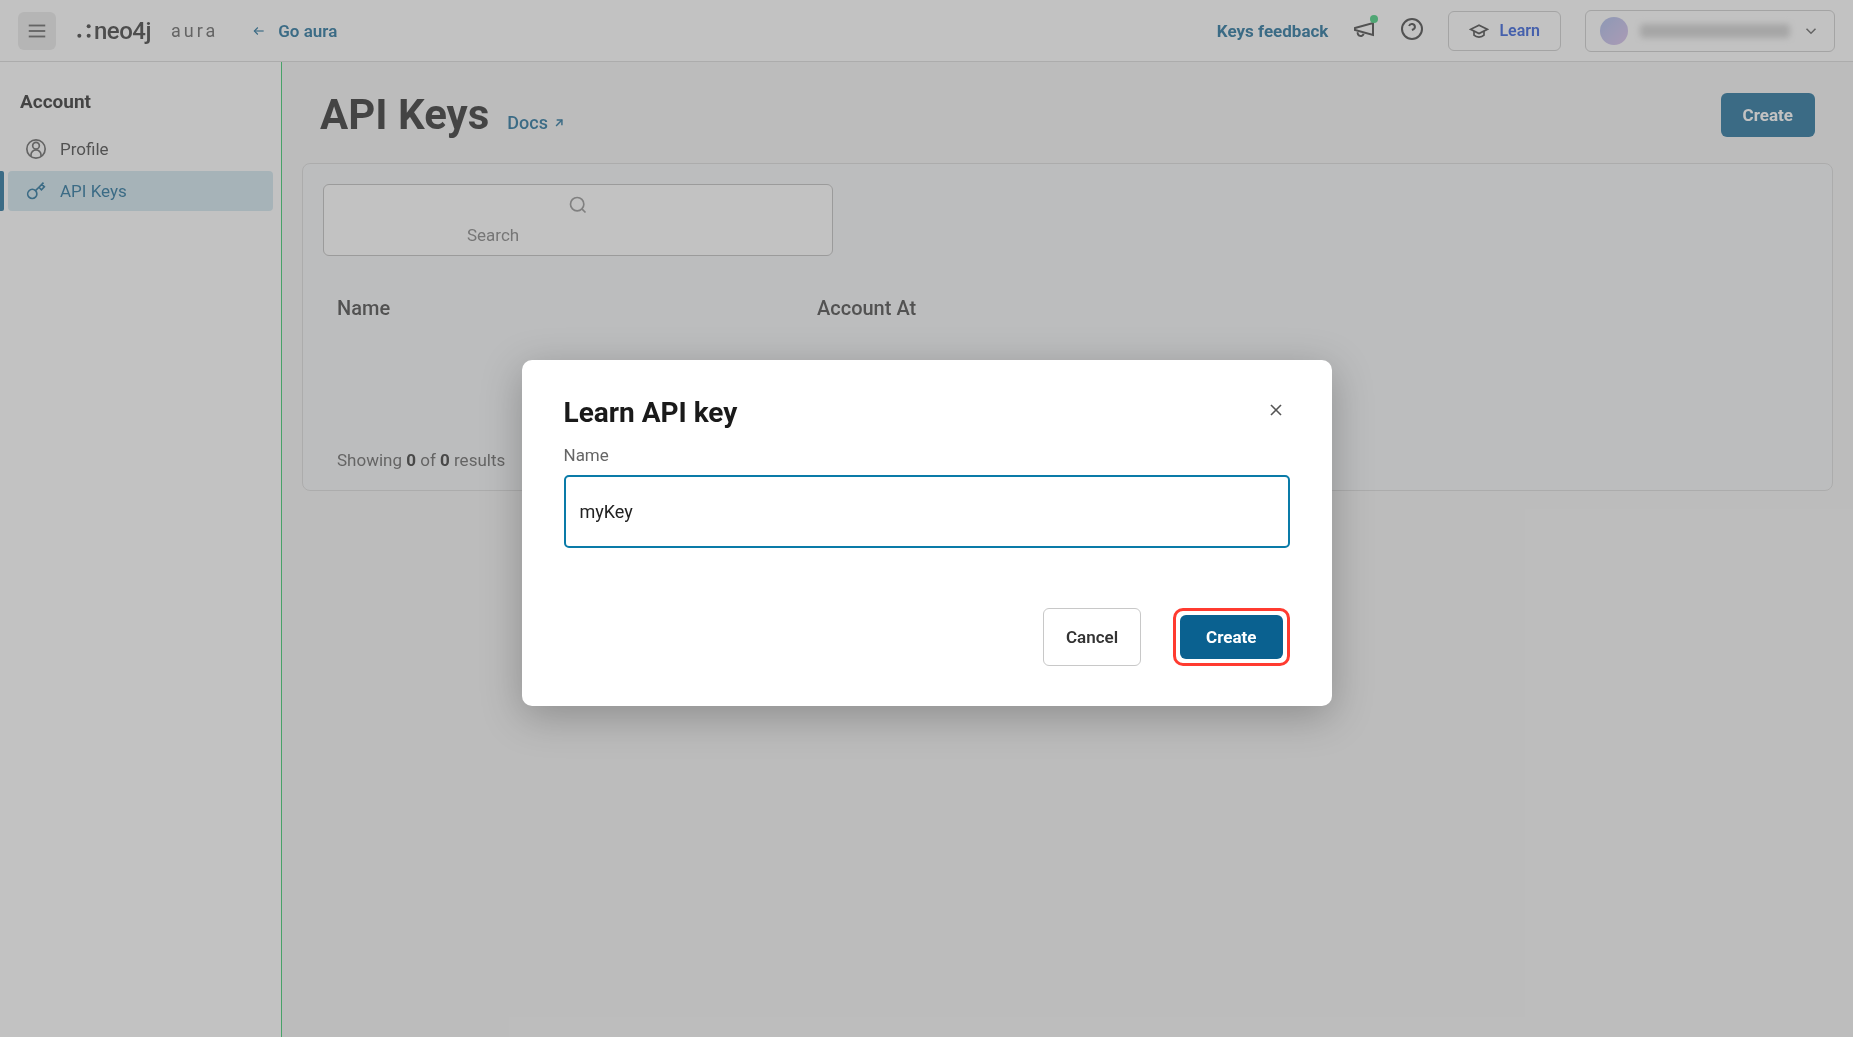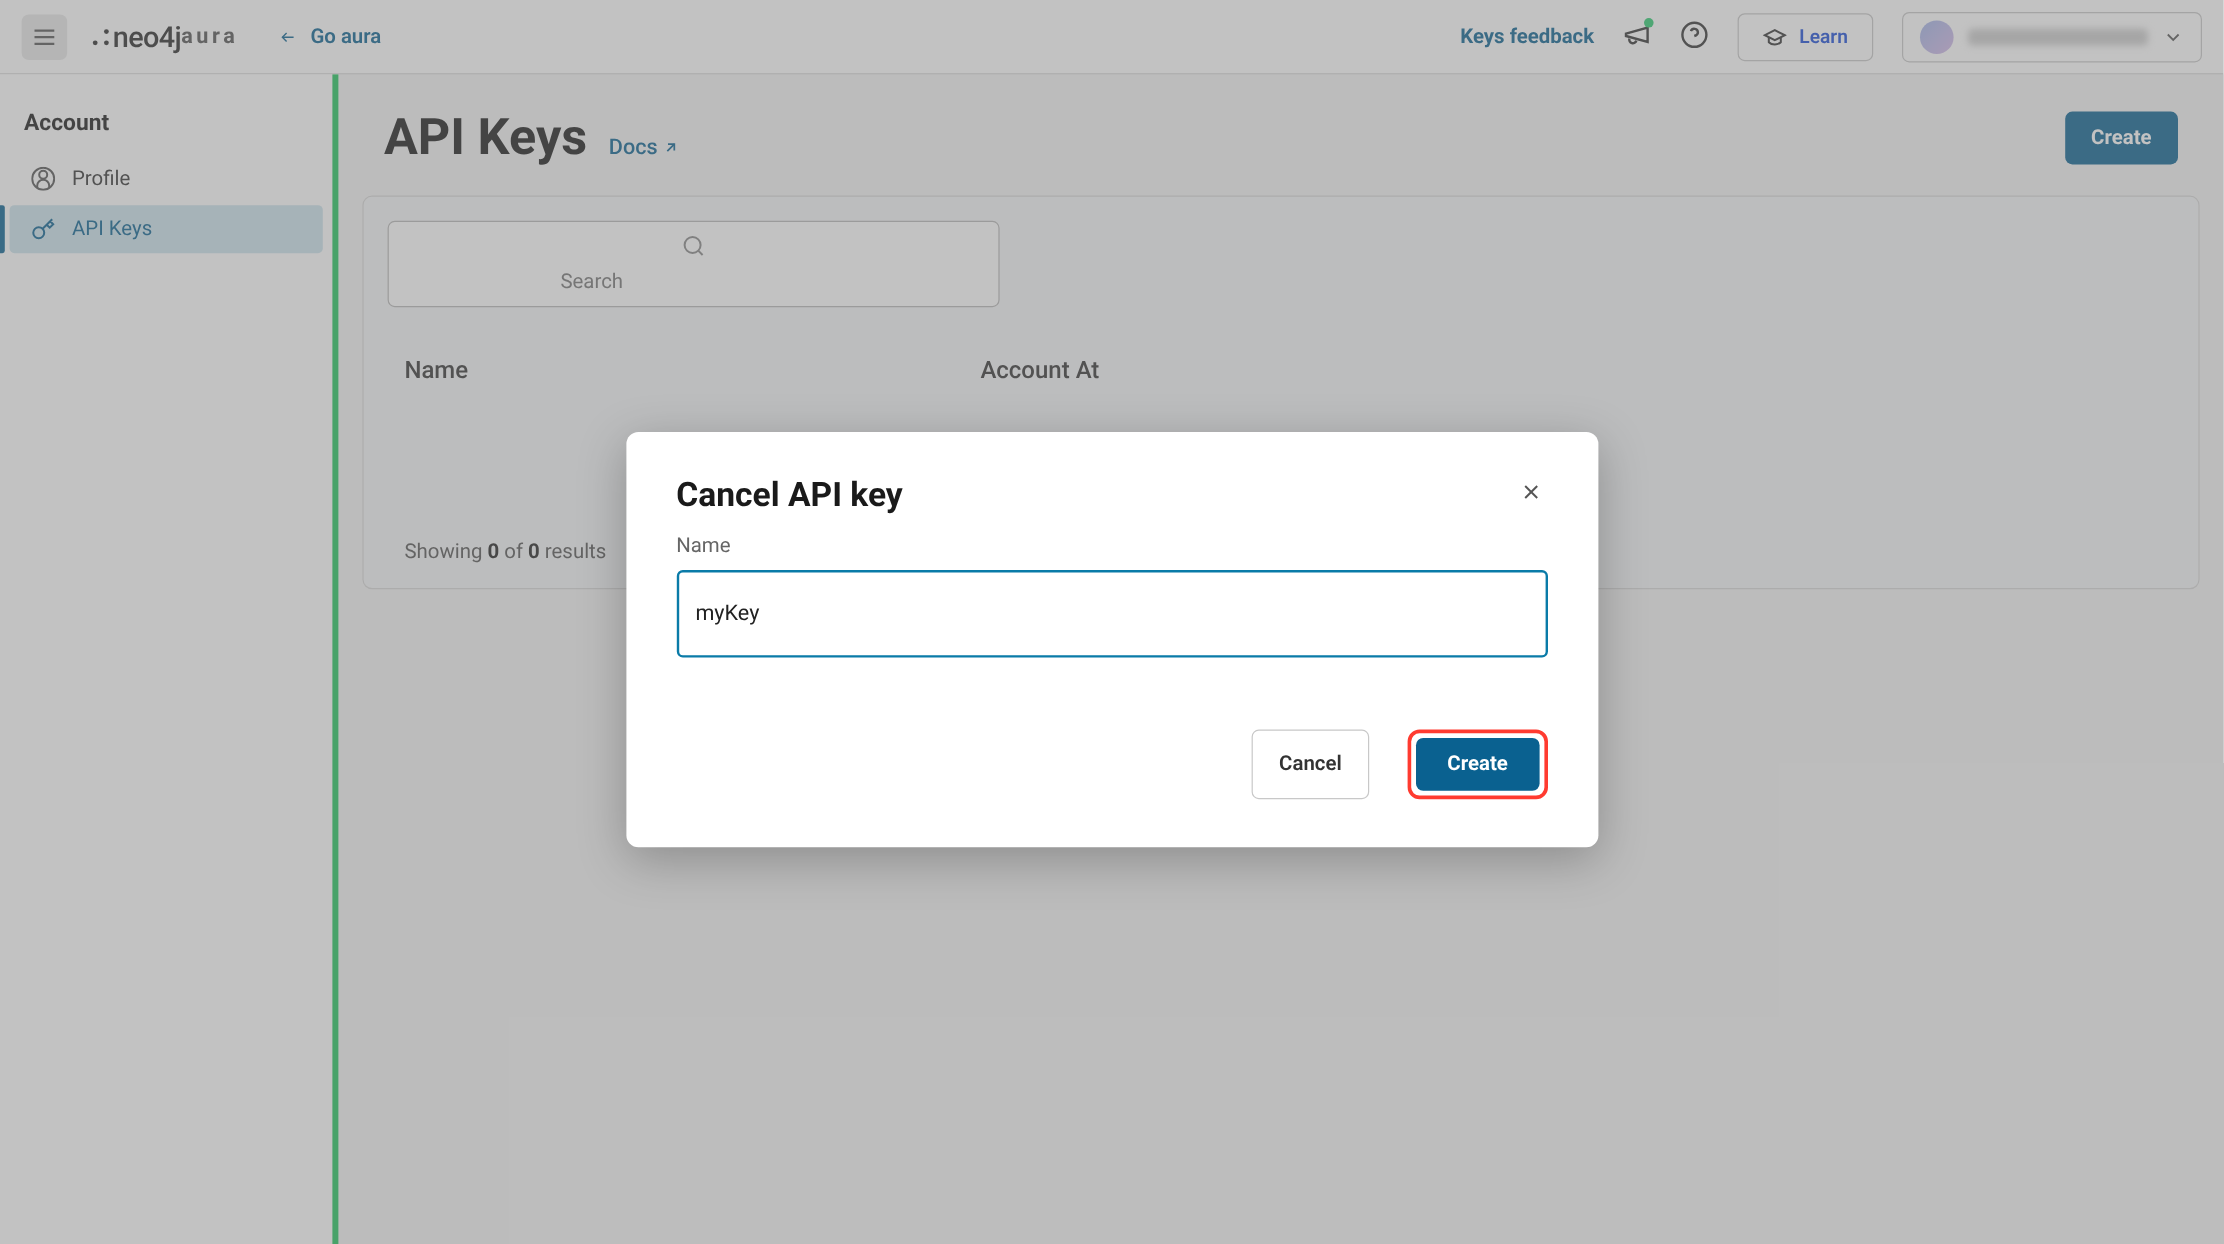--- a/index.html
+++ b/index.html
@@ -41,23 +41,23 @@
       margin-left: 20px;
       color: #2b2b2b;
     }
     .logo-neo4j {
       font-size: 24px;
       font-weight: 500;
       letter-spacing: -0.5px;
     }
     .logo-aura {
       font-size: 18px;
-      font-weight: 700;
+      font-weight: 400;
       letter-spacing: 3px;
-      margin-left: 0;
+      margin-left: 20px;
       color: #555;
     }
     .go-back {
       display: flex;
       align-items: center;
       margin-left: 32px;
       color: #0a6190;
       font-weight: 600;
       font-size: 17px;
       cursor: pointer;
@@ -126,21 +126,21 @@
     }
     
     
     .body-wrap {
       display: flex;
       height: calc(100% - 62px);
     }
     .sidebar {
       width: 282px;
       background: #fff;
-      border-right: 5px solid #22c55e;
+      border-right: 1px solid #22c55e;
       padding: 28px 8px 8px 8px;
     }
     .sidebar-title {
       font-size: 19px;
       font-weight: 700;
       padding: 0 12px 14px 12px;
       color: #1a1a1a;
     }
     .sidebar-item {
       display: flex;
@@ -444,21 +444,21 @@
       <div class="footer-count">
         <span>Showing </span><b>0</b><span> of </span><b>0</b><span> results</span>
       </div>
     </div>
   </div>
 </div>
 
 <div class="overlay">
   <div class="modal">
     <div class="modal-header">
-      <div class="modal-title">Cancel API key</div>
+      <div class="modal-title">Learn API key</div>
       <div class="close-btn">
         <svg width="20" height="20" viewBox="0 0 24 24" fill="none" stroke="#555" stroke-width="2">
             <line x1="18" y1="6" x2="6" y2="18"></line>
             <line x1="6" y1="6" x2="18" y2="18"></line>
           </svg>
       </div>
     </div>
     <div class="field-label">Name</div>
     <input class="text-input" type="text" value="myKey" style="">
     <div class="modal-actions">

